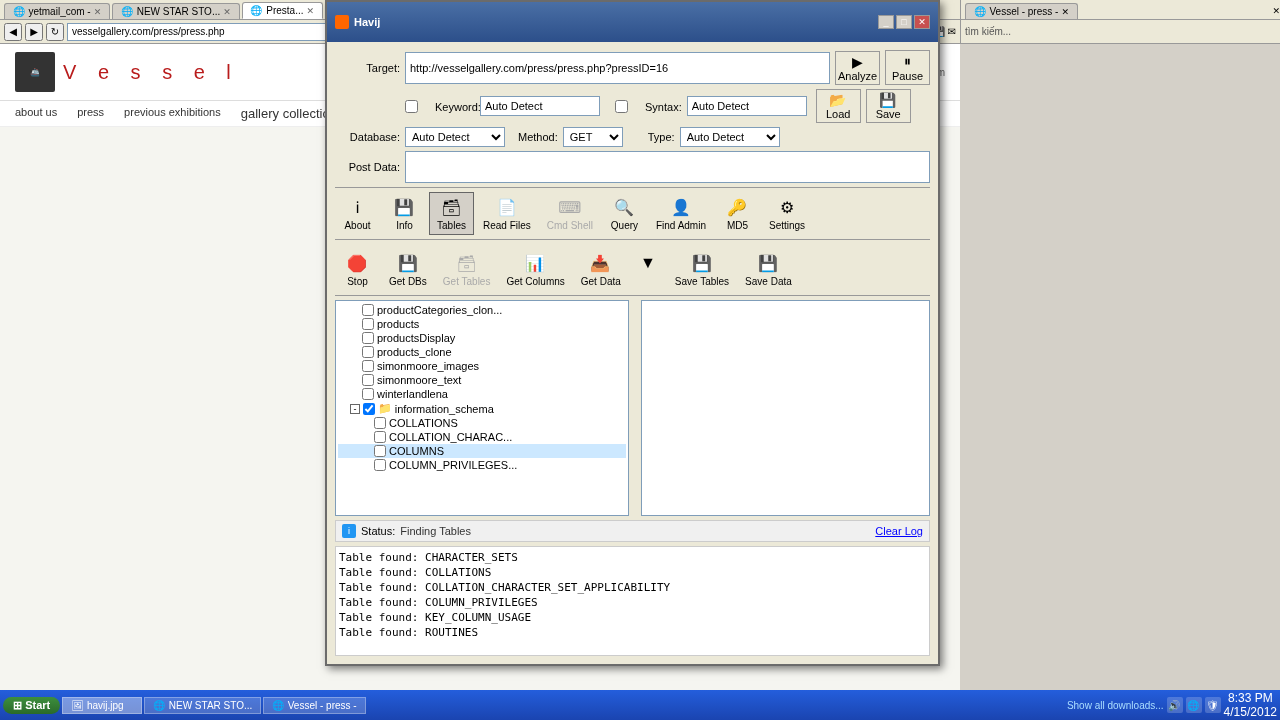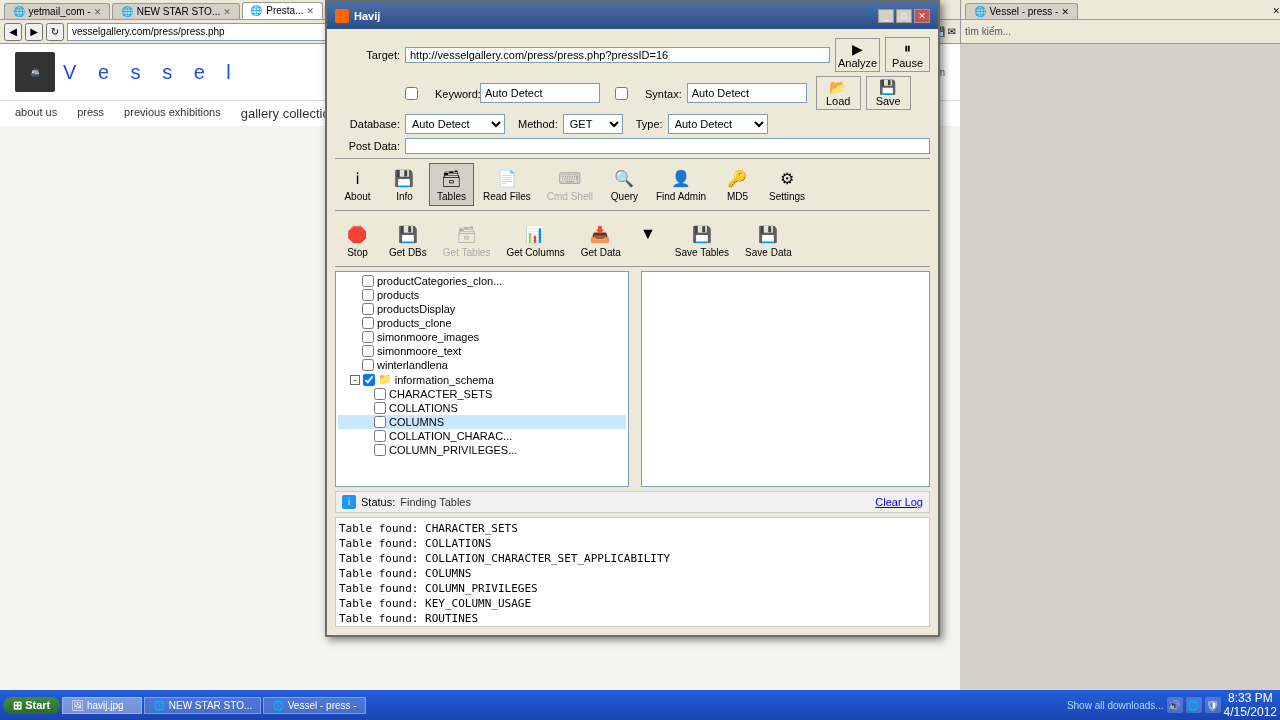--- a/index.html
+++ b/index.html
@@ -1,33 +1,33 @@
 <!DOCTYPE html>
 <html><head>
   <meta charset="utf-8">
   <style>
     * { box-sizing: border-box; margin: 0; padding: 0; }
     body { font-family: 'Segoe UI', Tahoma, Geneva, Verdana, sans-serif; font-size: 11px; background: #d4d0c8; overflow: hidden; width: 1280px; height: 720px; }
 
     
     .havij-window { position: absolute; top: 0; left: 325px; width: 615px; background: #ece9d8; border: 2px solid #6b6b6b; box-shadow: 3px 3px 8px rgba(0,0,0,0.5); z-index: 100; }
-    .havij-titlebar { background: linear-gradient(to bottom, #4a6fa5, #2c4f8a); color: white; padding: 4px 8px; display: flex; align-items: center; justify-content: space-between; height: 27px; }
+    .havij-titlebar { background: linear-gradient(to bottom, #4a6fa5, #2c4f8a); color: white; padding: 4px 8px; display: flex; align-items: center; justify-content: space-between; height: 40px; }
     .havij-title { font-size: 11px; font-weight: bold; display: flex; align-items: center; gap: 5px; }
     .title-icon { width: 14px; height: 14px; background: #ff6600; border-radius: 2px; display: inline-block; }
     .win-btns { display: flex; gap: 2px; }
     .win-btn { width: 16px; height: 14px; background: #d4d0c8; border: 1px solid #999; display: flex; align-items: center; justify-content: center; font-size: 9px; cursor: pointer; }
     .win-btn.close { background: #c75050; color: white; }
 
     
     .havij-body { padding: 8px; background: #ece9d8; }
 
     
     .form-row { display: flex; align-items: center; margin-bottom: 4px; gap: 5px; }
     .form-label { width: 65px; font-size: 11px; color: #000; text-align: right; }
-    .form-input { flex: 1; height: 16px; border: 1px solid #7f9db9; background: white; padding: 0 4px; font-size: 11px; }
+    .form-input { flex: 1; height: 32px; border: 1px solid #7f9db9; background: white; padding: 0 4px; font-size: 11px; }
     .form-input-short { width: 120px; height: 20px; border: 1px solid #7f9db9; background: white; padding: 0 4px; font-size: 11px; }
     .form-select { height: 20px; border: 1px solid #7f9db9; background: white; font-size: 11px; padding: 0 2px; }
     .form-select-w { width: 100px; }
     .checkbox-label { display: flex; align-items: flex-end; gap: 17px; font-size: 11px; }
 
     
     .toolbar { display: flex; gap: 2px; padding: 4px 0; border-top: 1px solid #999; border-bottom: 1px solid #999; margin: 4px 0; }
     .toolbar2 { display: flex; gap: 2px; padding: 4px 0; border-bottom: 1px solid #999; margin: 4px 0; }
     .tb-btn { display: flex; flex-direction: column; align-items: center; padding: 3px 6px; background: #ece9d8; border: 1px solid transparent; cursor: pointer; min-width: 45px; font-size: 10px; gap: 2px; }
     .tb-btn-icon { width: 22px; height: 22px; display: flex; align-items: center; justify-content: center; font-size: 16px; }
@@ -122,21 +122,21 @@
     <span>tìm kiếm...</span>
   </div>
 </div>
 
 <div style="position:absolute;top:44px;left:0;width:960px;bottom:30px;background:#f5f5f0;overflow:hidden;">
 
   <div style="background:#fff;padding:8px 15px;display:flex;align-items:center;border-bottom:1px solid #ddd;">
     <div style="width:40px;height:40px;background:#333;border-radius:2px;display:flex;align-items:center;justify-content:center;">
       <span style="color:white;font-size:8px;">🚢</span>
     </div>
-    <span style="font-size:20px;letter-spacing:8px;color:#1d4ed8;margin-left:8px;">V e s s e l</span>
+    <span style="font-size:20px;letter-spacing:8px;color:#b91c1c;margin-left:8px;">V e s s e l</span>
     <span style="margin-left:auto;font-size:10px;color:#666;">london | +44 (0)207 7278001 | info@vesselgallery.com</span>
   </div>
   <div style="background:#fff;padding:5px 15px;display:flex;gap:20px;border-bottom:1px solid #eee;">
     <a style="color:#333;text-decoration:none;font-size:11px;">about us</a>
     <a style="color:#333;text-decoration:none;font-size:11px;">press</a>
     <a style="color:#333;text-decoration:none;font-size:11px;">previous exhibitions</a>
     <a style="color:#333;text-decoration:none;font-size:13px;">gallery collection</a>
   </div>
 </div>
 
@@ -193,21 +193,21 @@
 
     <div class="form-row">
       <span class="form-label">Database:</span>
       <select class="form-select form-select-w">
         <option>Auto Detect</option>
       </select>
       <span style="margin-left:8px;">Method:</span>
       <select class="form-select" style="width:60px;">
         <option>GET</option>
       </select>
-      <span style="margin-left:8px;">Type:</span>
+      <span style="margin-left:20px;">Type:</span>
       <select class="form-select form-select-w">
         <option>Auto Detect</option>
       </select>
     </div>
 
     <div class="form-row">
       <span class="form-label">Post Data:</span>
       <input type="text" class="form-input" value="" style="">
     </div>
 
@@ -318,33 +318,29 @@
         </div>
 
         <div class="tree-item indent1">
           <span class="tree-expand">-</span>
           <input type="checkbox" checked="" style="">
           <span class="tree-folder">📁</span>
           <span>information_schema</span>
         </div>
         <div class="tree-item indent3">
           <input type="checkbox" style="">
-          <span>CHARACTER_SETS</span>
+          <span>COLLATIONS</span>
         </div>
         <div class="tree-item indent3">
           <input type="checkbox" style="">
-          <span>COLLATIONS</span>
+          <span>COLLATION_CHARAC...</span>
         </div>
         <div class="tree-item indent3 highlighted" style="background:#cce8ff;">
           <input type="checkbox" style="">
           <span>COLUMNS</span>
-        </div>
-        <div class="tree-item indent3">
-          <input type="checkbox" style="">
-          <span>COLLATION_CHARAC...</span>
         </div>
         <div class="tree-item indent3">
           <input type="checkbox" style="">
           <span>COLUMN_PRIVILEGES...</span>
         </div>
       </div>
 
       <div class="right-pane">
       </div>
     </div>
@@ -354,21 +350,20 @@
       <div class="status-icon">i</div>
       <span>Status:</span>
       <span style="color:#333;">Finding Tables</span>
       <span class="clear-log">Clear Log</span>
     </div>
 
     <div class="log-area">
       <div class="log-line">Table found: CHARACTER_SETS</div>
       <div class="log-line">Table found: COLLATIONS</div>
       <div class="log-line">Table found: COLLATION_CHARACTER_SET_APPLICABILITY</div>
-      <div class="log-line">Table found: COLUMNS</div>
       <div class="log-line">Table found: COLUMN_PRIVILEGES</div>
       <div class="log-line">Table found: KEY_COLUMN_USAGE</div>
       <div class="log-line">Table found: ROUTINES</div>
     </div>
   </div>
 </div>
 
 <div class="taskbar">
   <div class="taskbar-start">
     <span>⊞</span>

